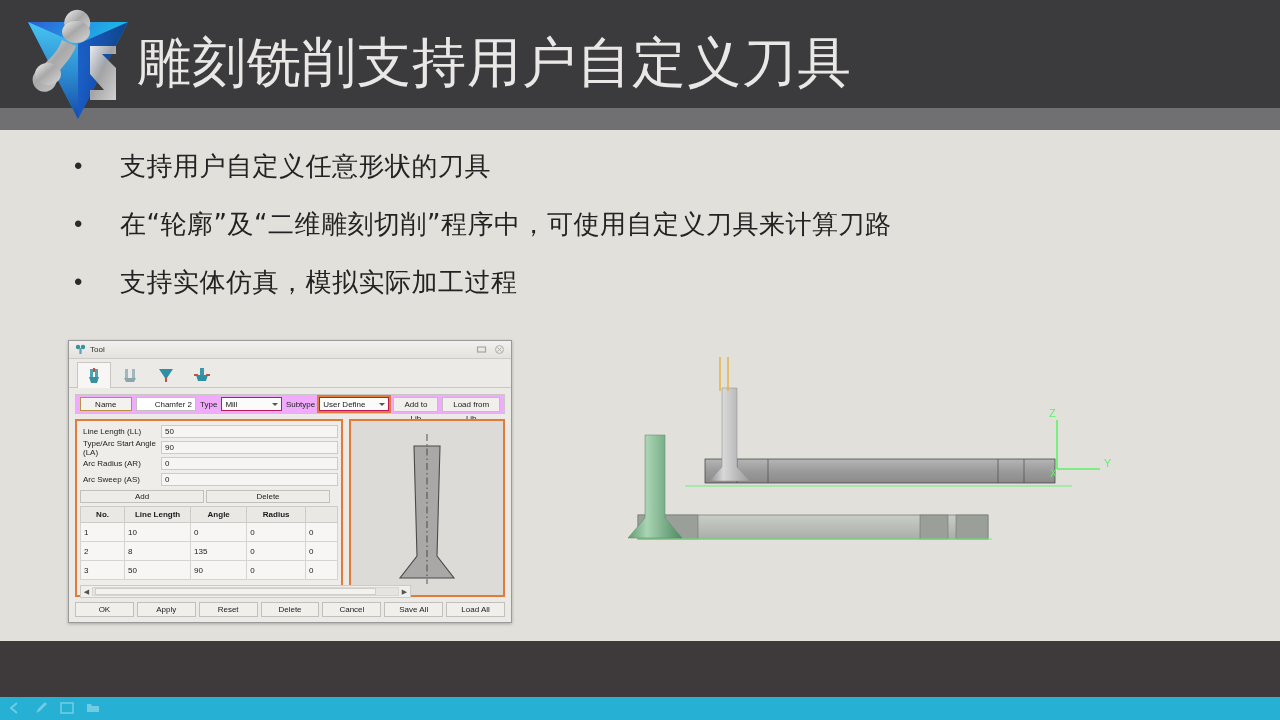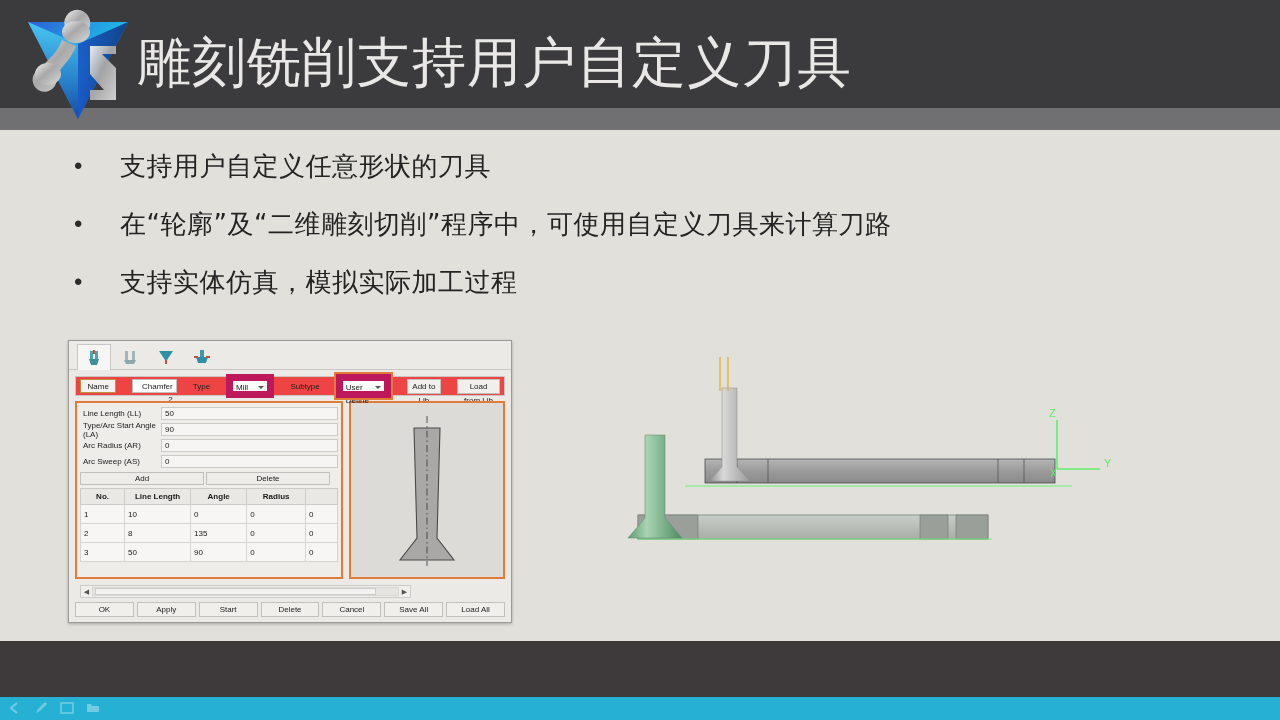--- a/index.html
+++ b/index.html
@@ -70,34 +70,34 @@
     width:34px;height:26px;display:flex;align-items:center;justify-content:center;
     border:1px solid transparent;border-bottom:none;margin-right:2px;
     box-sizing:border-box;
   }
   .tool-tab.active{
     background:#f7f6f4;border-color:#c9c7c3;
     position:relative;top:1px;
   }
   
   .dlg-toprow{
-    margin:6px 6px 0 6px;height:20px;border:1px solid #c9c7c3;background:#ef4444;
-    display:flex;align-items:center;padding:0 4px;box-sizing:border-box;gap:16px;
+    margin:6px 6px 0 6px;height:20px;border:1px solid #c9c7c3;background:#f0abfc;
+    display:flex;align-items:center;padding:0 4px;box-sizing:border-box;gap:4px;
   }
   .fld-btn{
     border:1px solid #b7933f;background:#f4f2ee;height:14px;line-height:13px;
     text-align:center;font-size:8px;width:53px;box-sizing:border-box;
   }
   .fld-input{
     border:1px solid #c2c0bc;background:#fff;height:14px;line-height:13px;
     font-size:8px;padding:0 3px;box-sizing:border-box;
   }
   .fld-label{font-size:8px;color:#222;}
   .fld-select{
-    border:7px solid #be185d;background:#fbfbfa;height:24px;line-height:13px;
+    border:1px solid #be185d;background:#fbfbfa;height:14px;line-height:13px;
     font-size:8px;padding:0 3px;box-sizing:border-box;position:relative;
   }
   .fld-select .arrow{
     position:absolute;right:3px;top:5px;width:0;height:0;
     border-left:3px solid transparent;border-right:3px solid transparent;
     border-top:3px solid #555;
   }
   .hl-orange{outline:2px solid #e07b39;outline-offset:0px;}
   .lib-btn{
     border:1px solid #c2c0bc;background:#f1efec;height:15px;line-height:14px;
@@ -212,20 +212,43 @@
     <div class="bullet-text">在“轮廓”及“二维雕刻切削”程序中，可使用自定义刀具来计算刀路</div>
   </div>
   <div class="bullet-row">
     <div class="bullet-dot">•</div>
     <div class="bullet-text">支持实体仿真，模拟实际加工过程</div>
   </div>
 </div>
 
 <div class="tool-dialog">
 
+  <div class="dlg-titlebar">
+    <span class="dlg-title-icon">
+      <svg width="11" height="11" viewBox="0 0 11 11">
+        <circle cx="3" cy="3" r="2.2" fill="#3b8f9e"></circle>
+        <circle cx="8" cy="3" r="2.2" fill="#3b8f9e"></circle>
+        <rect x="4.4" y="4" width="2.2" height="6" fill="#57a7b5"></rect>
+      </svg>
+    </span>
+    <span class="dlg-title-text">Tool</span>
+    <span class="dlg-winbtns">
+      <span class="winbtn">
+        <svg width="11" height="11" viewBox="0 0 11 11">
+            <rect x="1.5" y="3" width="8" height="5" fill="none" stroke="#555" stroke-width="1.2"></rect>
+          </svg>
+      </span>
+      <span class="winbtn">
+        <svg width="11" height="11" viewBox="0 0 11 11">
+            <circle cx="5.5" cy="5.5" r="4" fill="none" stroke="#666" stroke-width="1"></circle>
+            <path d="M3.5,3.5 L7.5,7.5 M7.5,3.5 L3.5,7.5" stroke="#666" stroke-width="1"></path>
+          </svg>
+      </span>
+    </span>
+  </div>
 
   <div class="dlg-tabs">
     <div class="tool-tab active">
       <svg width="20" height="20" viewBox="0 0 20 20">
         <rect x="6" y="3" width="3" height="8" fill="#4aa5b5"></rect>
           <rect x="11" y="3" width="3" height="8" fill="#4aa5b5"></rect>
         <path d="M5,11 L15,11 L13,17 L7,17 Z" fill="#3d8f9e"></path>
         <rect x="9" y="2" width="2" height="4" fill="#c94f3d"></rect>
       </svg>
     </div>
@@ -342,21 +365,21 @@
     <div class="hs-arrow">◀</div>
     <div class="hs-track">
       <div class="hs-thumb"></div>
     </div>
     <div class="hs-arrow">▶</div>
   </div>
 
   <div class="dlg-bottom">
     <div class="bbtn">OK</div>
     <div class="bbtn">Apply</div>
-    <div class="bbtn">Start</div>
+    <div class="bbtn">Reset</div>
     <div class="bbtn">Delete</div>
     <div class="bbtn">Cancel</div>
     <div class="bbtn">Save All</div>
     <div class="bbtn">Load All</div>
   </div>
 </div>
 
 <div class="viewport3d">
   <svg width="500" height="215" viewBox="0 0 500 215">
     <defs>

